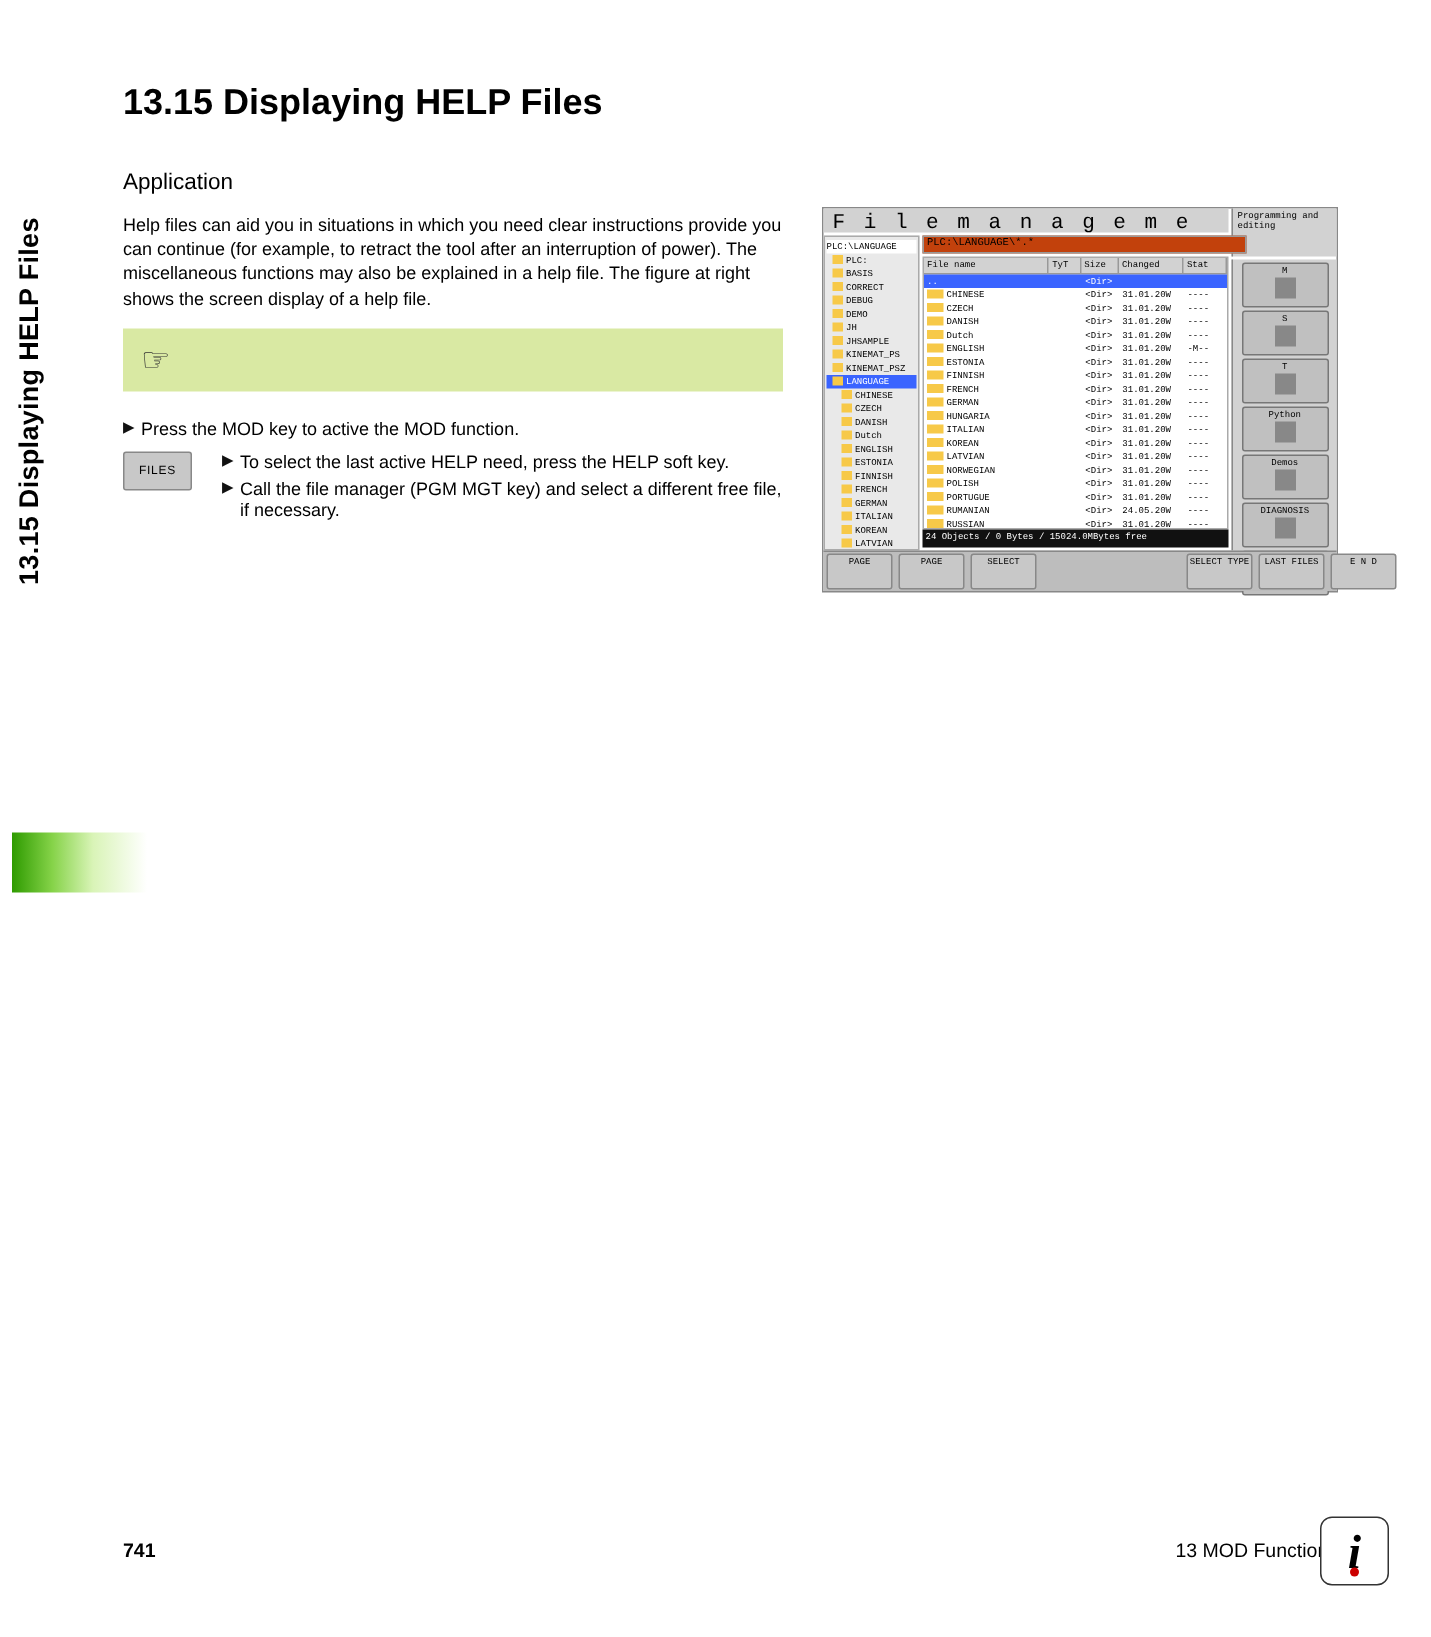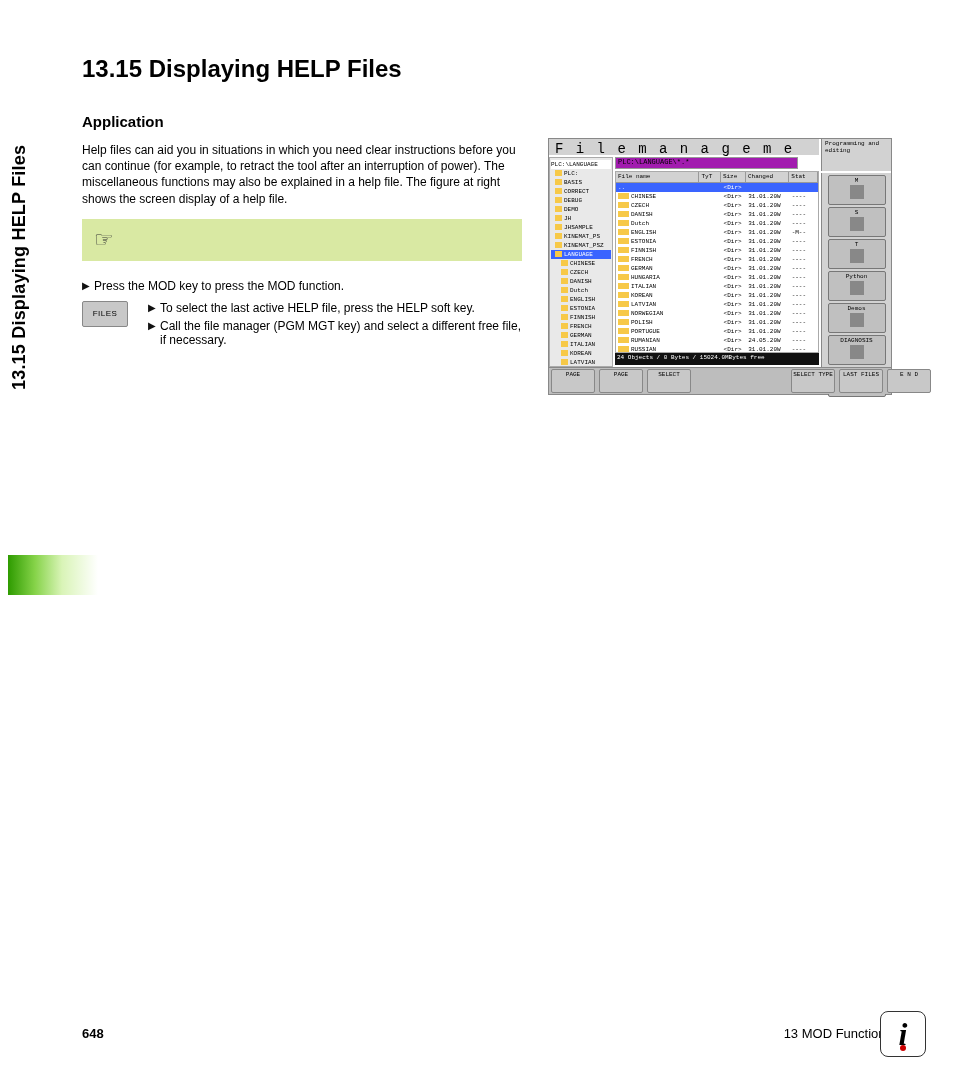--- a/index.html
+++ b/index.html
@@ -2,33 +2,33 @@
 <html><head>
 <meta charset="utf-8">
 <style>
   html,body{margin:0;padding:0;background:#fff;font-family:Arial,Helvetica,sans-serif;color:#000}
   .page{position:relative;width:954px;height:1091px;margin:0 auto;background:#fff;box-sizing:border-box}
   .side-tab{position:absolute;left:30px;top:50px;width:24px;height:340px}
   .side-tab span{position:absolute;bottom:0;left:0;transform:rotate(-90deg);transform-origin:left bottom;white-space:nowrap;font-size:18px;font-weight:bold;letter-spacing:.2px}
   .green-grad{position:absolute;left:8px;top:555px;width:90px;height:40px;background:linear-gradient(to right,#2e9b00 0%,#86d349 30%,#d9f4b7 60%,#ffffff 100%)}
   .content{position:absolute;left:82px;top:55px;width:440px}
   h1{margin:0 0 30px 0;font-size:24px;font-weight:bold}
-  h2{margin:0 0 12px 0;font-size:15px;font-weight:bold}
+  h2{margin:0 0 12px 0;font-size:15px;font-weight:normal}
   p{margin:0 0 12px 0;font-size:12px;line-height:1.35}
   .note{display:flex;background:#d9e9a3;padding:10px 12px;margin:10px 0 18px 0}
   .note .hand{width:30px;flex:0 0 30px;font-size:22px;color:#333;line-height:1}
   .note p{margin:0;font-size:12px}
   .step{display:flex;align-items:flex-start;margin-bottom:8px;font-size:12px}
   .arrow{flex:0 0 12px;font-size:10px;line-height:1.4;color:#111}
   .key-btn{display:inline-block;width:44px;height:24px;background:#c8c8c8;border:1px solid #888;border-radius:2px;font-size:8px;text-align:center;line-height:24px;letter-spacing:.5px;vertical-align:top;margin-right:20px;flex:0 0 44px}
   .step-text{flex:1}
   .fm-shot{position:absolute;left:548px;top:138px;width:342px;height:255px;border:1px solid #888}
   .fm-title{position:absolute;left:0;top:0;height:16px;width:270px;background:#d2d2d2;font-family:"Courier New",monospace;font-size:14px;letter-spacing:2px;padding:2px 6px;box-sizing:border-box}
   .fm-mode{position:absolute;right:0;top:0;width:70px;height:32px;background:#d2d2d2;font-family:"Courier New",monospace;font-size:6px;line-height:1.1;padding:2px 3px;box-sizing:border-box;border-left:1px solid #888}
-  .fm-path{position:absolute;left:66px;top:18px;width:183px;height:12px;background:#a21caf;border:1px solid #999;font-family:"Courier New",monospace;font-size:7px;padding:0 2px;box-sizing:border-box}
+  .fm-path{position:absolute;left:66px;top:18px;width:216px;height:12px;background:#c2410c;border:1px solid #999;font-family:"Courier New",monospace;font-size:7px;padding:0 2px;box-sizing:border-box}
   .fm-tree{position:absolute;left:0;top:18px;width:64px;height:210px;background:#e9e9e9;border:1px solid #aaa;font-family:"Courier New",monospace;font-size:6px;overflow:hidden;box-sizing:border-box;padding:2px 1px}
   .fm-tree div{white-space:nowrap;height:9px;line-height:9px}
   .fm-tree .sel{background:#3a64ff;color:#fff}
   .ficon{display:inline-block;width:7px;height:6px;background:#f7c948;margin-right:2px;vertical-align:middle}
   .fm-list{position:absolute;left:66px;top:32px;width:204px;height:182px;background:#fff;border:1px solid #aaa;font-family:"Courier New",monospace;font-size:6px;overflow:hidden;box-sizing:border-box}
   .fm-head{display:flex;background:#d2d2d2;border-bottom:1px solid #999;height:10px;line-height:10px}
   .fm-head span{border-right:1px solid #999;padding:0 2px;white-space:nowrap;overflow:hidden}
   .c-name{width:86px}.c-t{width:18px}.c-sz{width:22px}.c-ch{width:42px}.c-st{width:26px}
   .fm-row{display:flex;height:9px;line-height:9px}
   .fm-row span{padding:0 2px;white-space:nowrap;overflow:hidden}
@@ -54,38 +54,38 @@
 
   <div class="side-tab">
     <span>13.15 Displaying HELP Files</span>
   </div>
   <div class="green-grad"></div>
 
   <div class="content">
     <h1>13.15 Displaying HELP Files</h1>
 
     <h2>Application</h2>
-    <p>Help files can aid you in situations in which you need clear instructions before you can continue (for example, to retract the tool after an interruption of power). The miscellaneous functions may also be explained in a help file. The figure at right shows the screen display of a help file.</p>
+    <p>Help files can aid you in situations in which you need clear instructions provide you can continue (for example, to retract the tool after an interruption of power). The miscellaneous functions may also be explained in a help file. The figure at right shows the screen display of a help file.</p>
 
     <div class="note">
       <div class="hand">☞</div>
     </div>
 
 
     <div class="step">
       <span class="arrow">▶</span>
-      <span class="step-text">Press the MOD key to press the MOD function.</span>
+      <span class="step-text">Press the MOD key to active the MOD function.</span>
     </div>
 
     <div class="step">
       <span class="key-btn">FILES</span>
       <div class="step-text">
         <div class="step" style="margin-bottom:4px">
           <span class="arrow">▶</span>
-          <span>To select the last active HELP file, press the HELP soft key.</span>
+          <span>To select the last active HELP need, press the HELP soft key.</span>
         </div>
         <div class="step">
           <span class="arrow">▶</span>
           <span>Call the file manager (PGM MGT key) and select a different free file, if necessary.</span>
         </div>
       </div>
     </div>
   </div>
 
   <div class="fm-shot">
@@ -282,20 +282,20 @@
         <div class="sbtn">SELECT</div>
         <div class="sbtn blank"></div>
         <div class="sbtn blank"></div>
         <div class="sbtn">SELECT TYPE</div>
         <div class="sbtn">LAST FILES</div>
         <div class="sbtn">E N D</div>
       </div>
   </div>
 
   <div class="footer">
-    <span class="pnum">648</span>
+    <span class="pnum">741</span>
     <span class="chap">13 MOD Functions</span>
   </div>
   <div class="info-badge">
       <span>i</span>
     </div>
 
 </div>
 
 </body></html>

